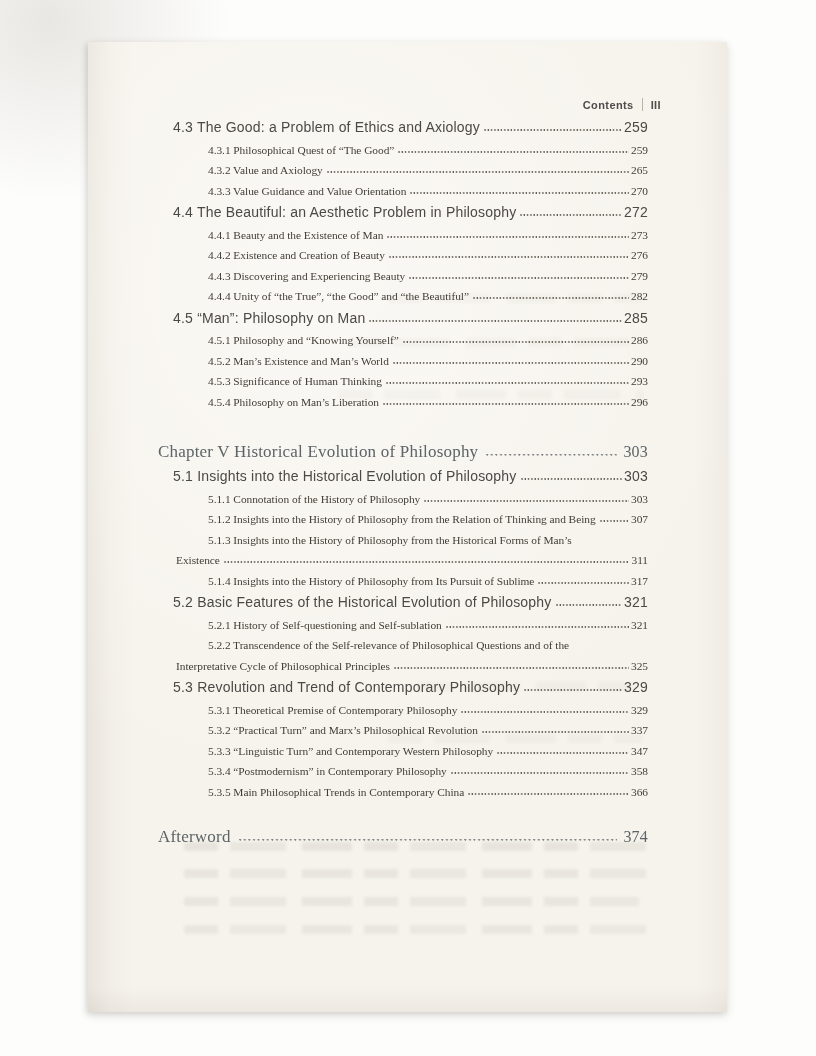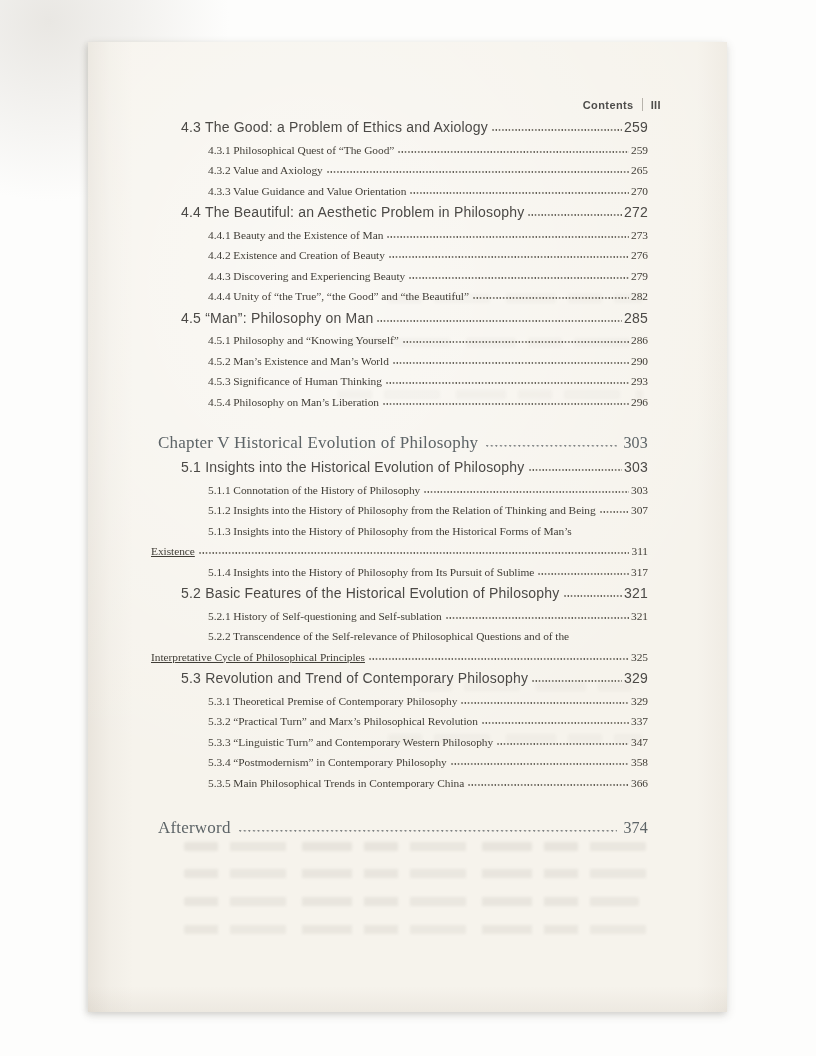--- a/index.html
+++ b/index.html
@@ -39,40 +39,40 @@
   .row .txt{white-space:nowrap;}
   .leader{
     flex:1;min-width:4px;height:2px;position:relative;top:-1px;margin:0 2px 0 4px;
     background-image:radial-gradient(circle at 1.1px 1.1px, rgba(72,68,58,0.85) 0.75px, rgba(72,68,58,0) 1.1px);
     background-size:3.3px 2.4px;background-repeat:repeat-x;background-position:left bottom;
   }
   .chapter,.afterword{
     font-family:"Liberation Serif", serif;font-size:17px;line-height:26px;
     color:#5d6467;letter-spacing:0.2px;
   }
-  .chapter{margin-top:18px;}
+  .chapter{margin-top:27px;}
   .afterword{margin-top:22px;}
   .chapter .txt,.afterword .txt{margin-left:70px;}
   .chapter .leader,.afterword .leader{
     margin:0 6px 0 8px;
     background-image:radial-gradient(circle at 1.2px 1.2px, rgba(95,100,103,0.8) 0.9px, rgba(95,100,103,0) 1.25px);
     background-size:4.6px 2.6px;
   }
   .chapter .pg,.afterword .pg{font-size:16px;}
   .h1{
     font-family:"Liberation Sans", sans-serif;font-size:14px;line-height:23.5px;
-    color:#4b4946;letter-spacing:0.2px;padding-left:8px;
+    color:#4b4946;letter-spacing:0.2px;
   }
   .h1 .txt{margin-left:85px;}
   .sub,.subwrap,.subcont{
     font-family:"Liberation Serif", serif;font-size:11.4px;line-height:20.5px;
     color:#403d36;letter-spacing:-0.05px;text-align:right;
   }
   .sub .txt,.subwrap .txt{margin-left:120px;}
-  .subcont .txt{margin-left:63px;text-decoration:underline;}
+  .subcont .txt{margin-left:88px;}
   .bleed{position:absolute;left:0;top:0;width:639px;height:970px;pointer-events:none;}
   .bleed div{
     position:absolute;height:9px;border-radius:2px;filter:blur(1.6px);
     background:repeating-linear-gradient(90deg,
       rgba(112,106,95,0.8) 0 34px, rgba(112,106,95,0) 34px 46px,
       rgba(112,106,95,0.7) 46px 102px, rgba(112,106,95,0) 102px 118px,
       rgba(112,106,95,0.8) 118px 168px, rgba(112,106,95,0) 168px 180px);
   }
   .bl-a{left:96px;top:800px;width:462px;opacity:0.13;}
   .bl-b{left:96px;top:827px;width:470px;opacity:0.12;}

